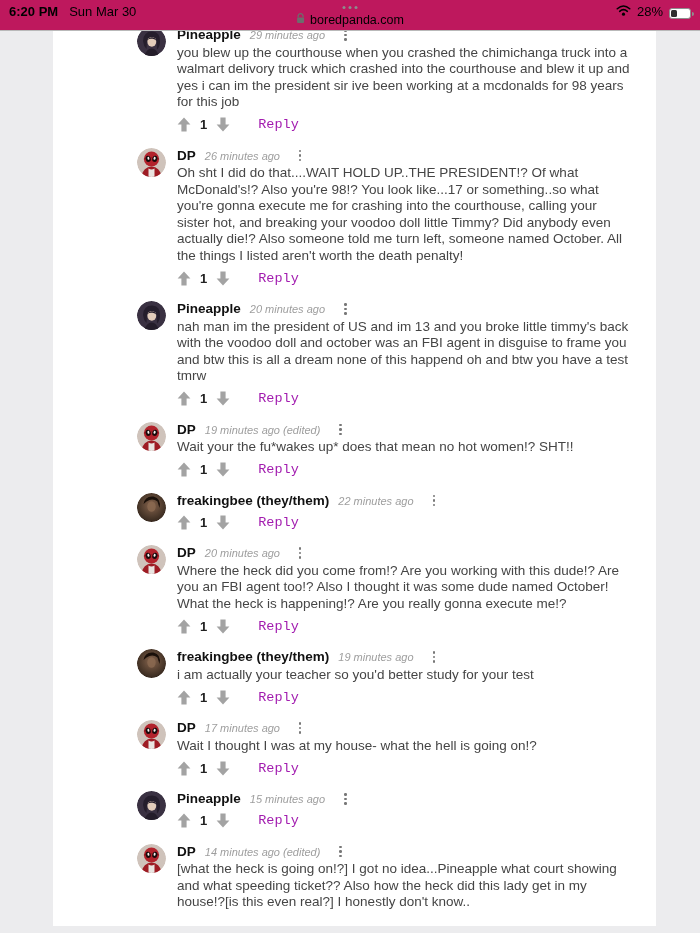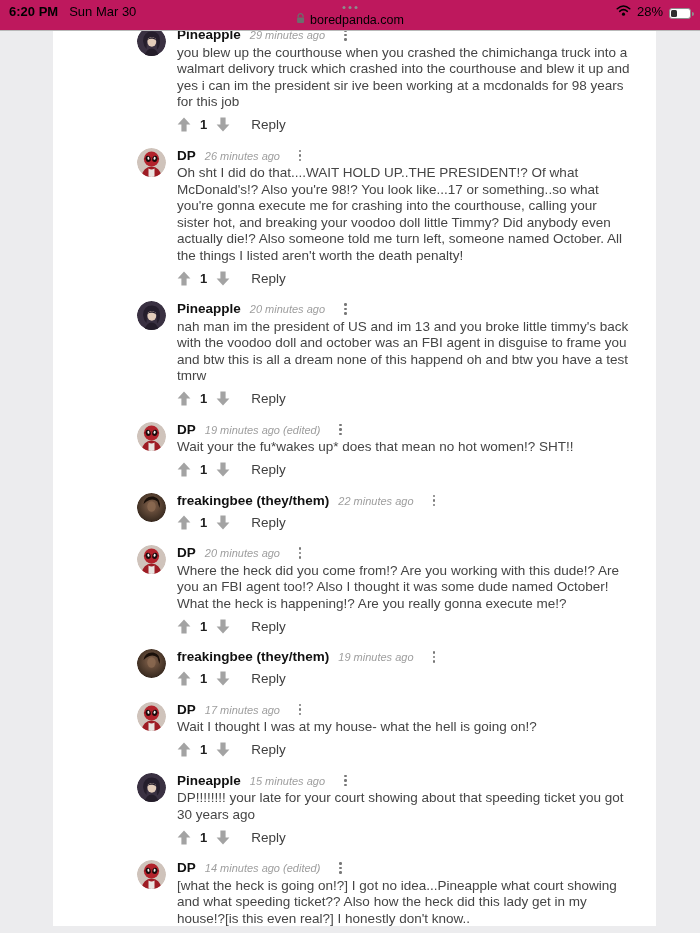--- a/index.html
+++ b/index.html
@@ -78,21 +78,21 @@
   .kebab i { width: 2.5px; height: 2.5px; border-radius: 50%; background: #777; }
   .c-text {
     font-size: 13.5px; line-height: 16.5px; color: #454545;
     max-width: 463px; word-wrap: break-word;
   }
   .c-actions { display: flex; align-items: center; margin-top: 6px; height: 16px; }
   .vote { cursor: pointer; display: flex; align-items: center; }
   .vote svg { display: block; }
   .vote svg path { fill: #a3a3a3; }
   .vote-count { font-size: 13px; font-weight: 700; color: #212121; margin: 0 9px; }
-  .reply-btn { font-size: 13.5px; color: #404040; margin-left: 21px; cursor: pointer; }
+  .reply-btn { font-size: 13.5px; color: #a21caf; margin-left: 28px; cursor: pointer; font-family: Liberation Mono, monospace; }
   .devil {
     display: inline-block; vertical-align: -2px; margin-left: 1px;
   }
 </style>
 </head>
 <body>
 
 <svg width="0" height="0" style="position:absolute" aria-hidden="true">
   <defs>
     <radialGradient id="fbgrad" cx="50%" cy="42%" r="75%">
@@ -387,20 +387,21 @@
     <div class="c-body">
       <div class="c-head">
         <span class="c-name">freakingbee (they/them)</span>
         <span class="c-time">19 minutes ago</span>
         <span class="kebab">
               <i></i>
               <i></i>
               <i></i>
             </span>
       </div>
+      <div class="c-text">i am actually your teacher so you'd better study for your test</div>
       <div class="c-actions">
         <span class="vote vote-up">
           <svg width="14" height="15" viewBox="0 0 14 15">
                 <path d="M7 0.5 L13.4 7.6 H9.6 V14.5 H4.4 V7.6 H0.6 Z"></path>
               </svg>
         </span>
         <span class="vote-count">1</span>
         <span class="vote vote-down">
           <svg width="14" height="15" viewBox="0 0 14 15">
                 <path d="M7 14.5 L0.6 7.4 H4.4 V0.5 H9.6 V7.4 H13.4 Z"></path>
@@ -466,21 +467,20 @@
     <div class="c-body">
       <div class="c-head">
         <span class="c-name">Pineapple</span>
         <span class="c-time">15 minutes ago</span>
         <span class="kebab">
               <i></i>
               <i></i>
               <i></i>
             </span>
       </div>
-      <div class="c-text">DP!!!!!!!! your late for your court showing about that speeding ticket you got 30 years ago</div>
       <div class="c-actions">
         <span class="vote vote-up">
           <svg width="14" height="15" viewBox="0 0 14 15">
                 <path d="M7 0.5 L13.4 7.6 H9.6 V14.5 H4.4 V7.6 H0.6 Z"></path>
               </svg>
         </span>
         <span class="vote-count">1</span>
         <span class="vote vote-down">
           <svg width="14" height="15" viewBox="0 0 14 15">
                 <path d="M7 14.5 L0.6 7.4 H4.4 V0.5 H9.6 V7.4 H13.4 Z"></path>

